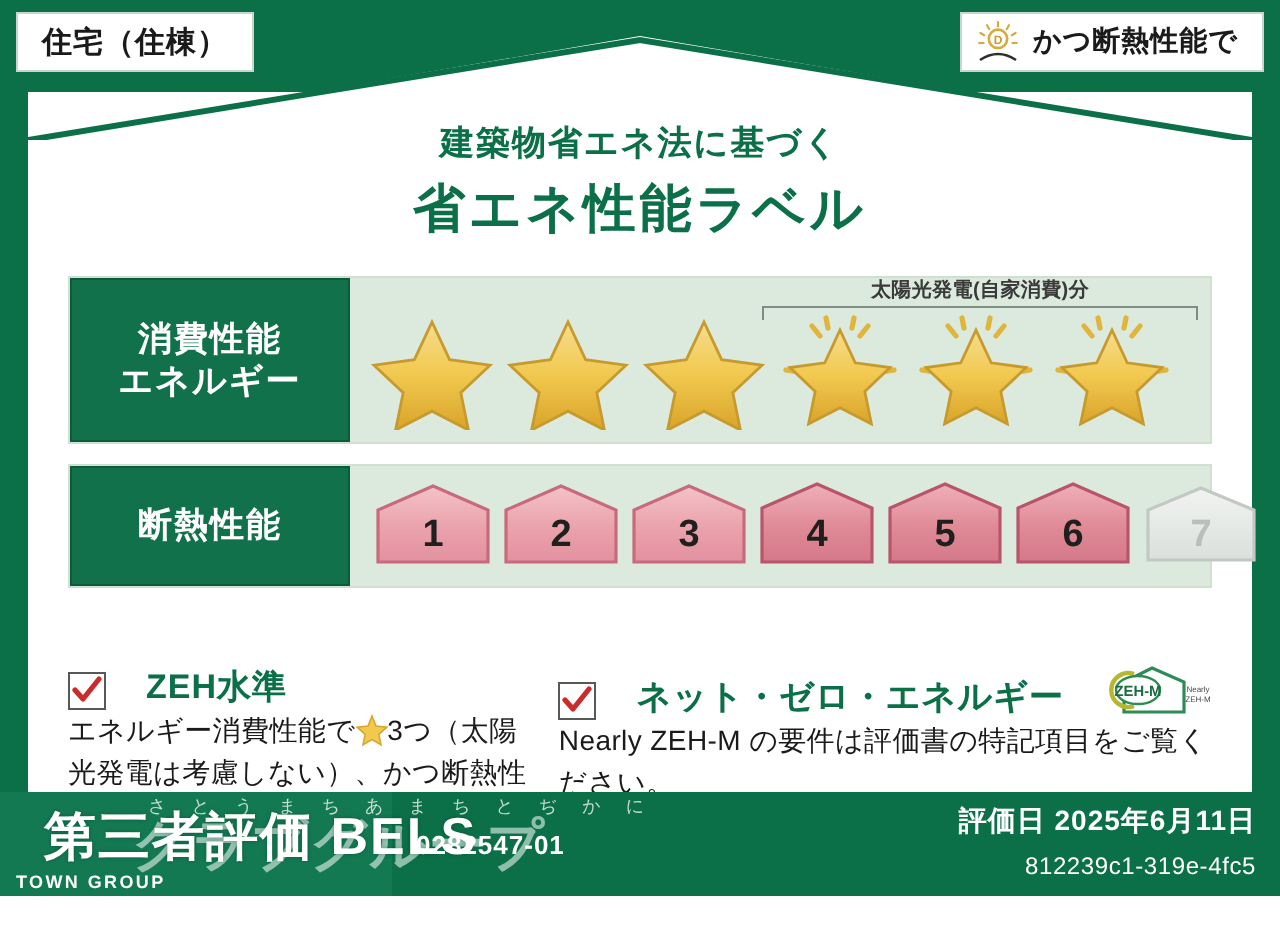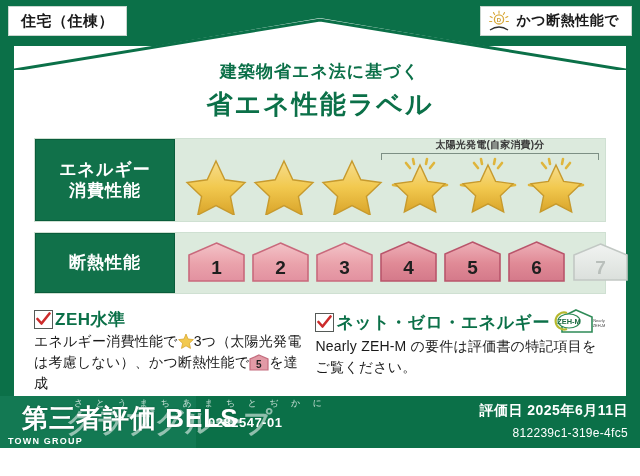--- a/index.html
+++ b/index.html
@@ -199,22 +199,23 @@
   .cols {
     display: flex;
     margin-top: 14px;
     padding: 0 20px;
     gap: 10px;
   }
   .col { flex: 1 1 50%; }
 
   .col-head {
     display: flex;
-    align-items: center;
-    gap: 2px;
+    align-items: flex-end;
+    gap: 20px;
+    margin-top: 24px;
   }
   .check-box {
     width: 19px; height: 19px;
     border: 1px solid #555a57;
     background: #ffffff;
     flex: 0 0 19px;
     position: relative;
   }
   .check-box svg { position: absolute; left: 1px; top: 1px; }
 
@@ -376,22 +377,22 @@
 
     <div class="title-wrap">
       <div class="title-sub">建築物省エネ法に基づく</div>
       <div class="title-main">省エネ性能ラベル</div>
     </div>
 
     <div class="rows">
 
       <div class="metric-row row-energy">
         <div class="metric-label">
+          <span>消費性能</span>
           <span>エネルギー</span>
-          <span>消費性能</span>
         </div>
         <div class="metric-body">
 
           <div class="solar-annot">
             <div class="solar-annot-text">太陽光発電(自家消費)分</div>
             <div class="solar-bracket"></div>
           </div>
 
           <div class="stars">
             <span class="star-cell">

